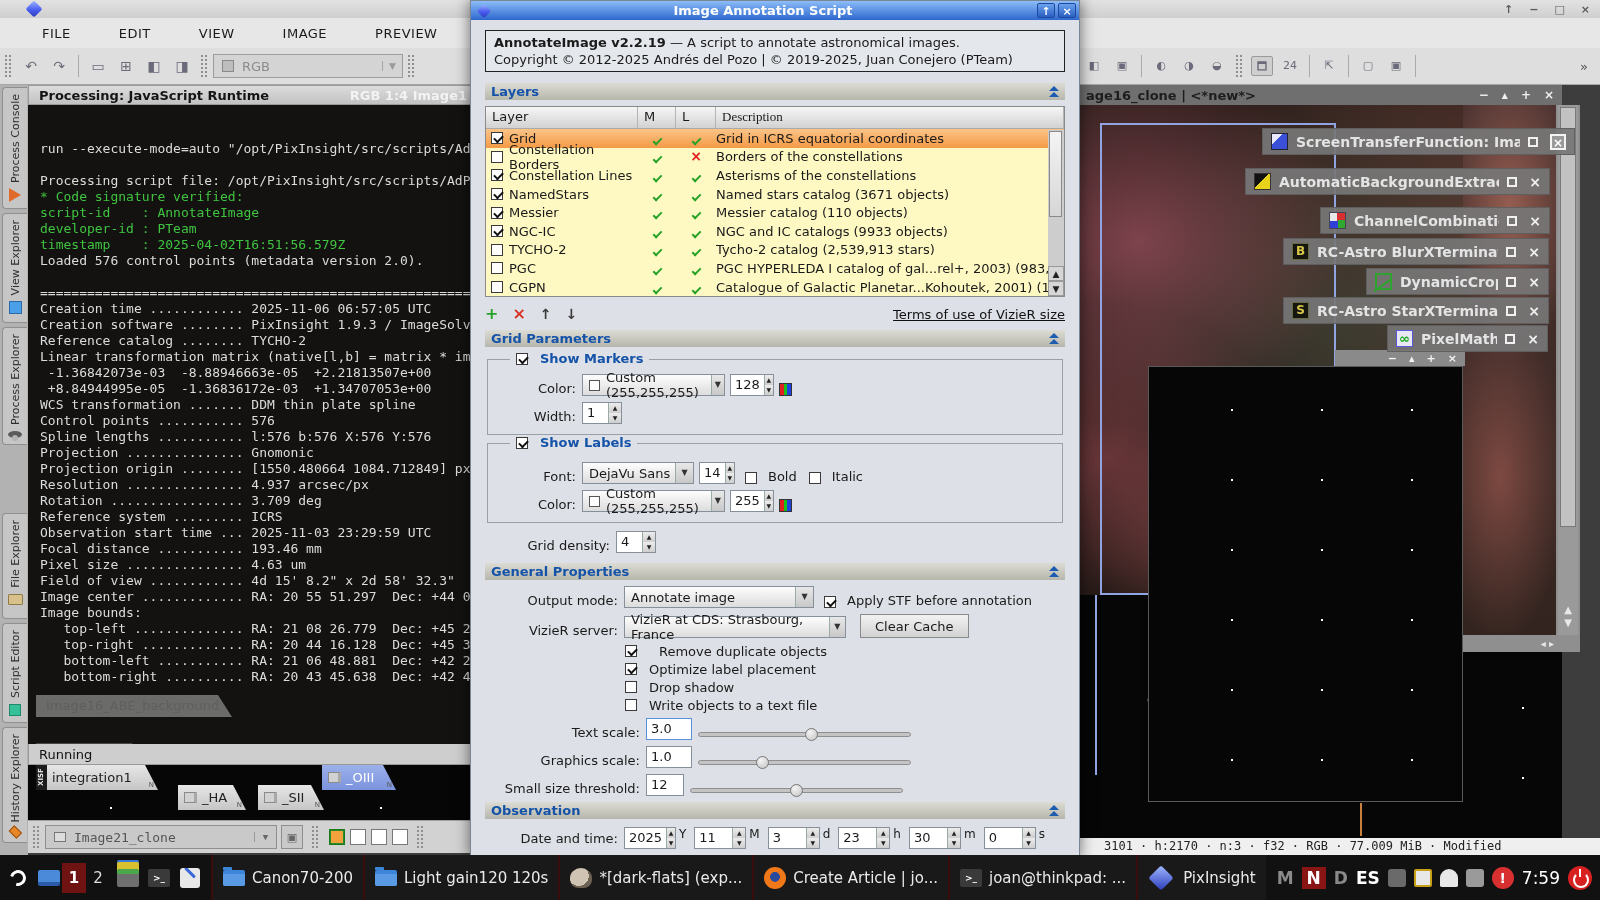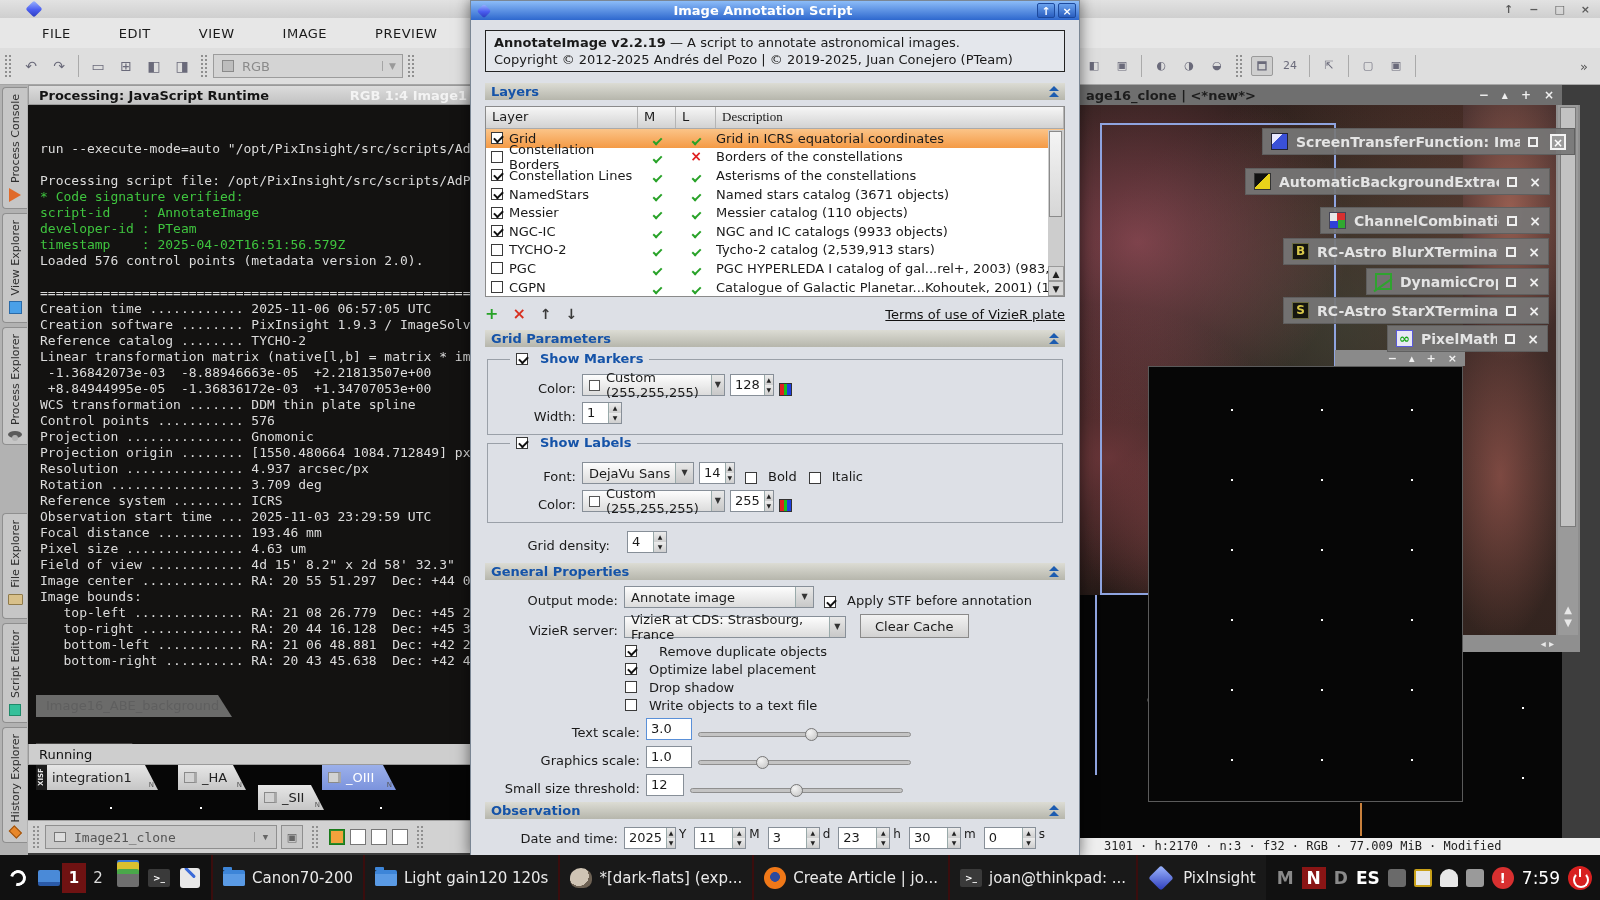--- a/index.html
+++ b/index.html
@@ -176,21 +176,21 @@
   .dlg-body { padding:10px 14px 0 14px; font-size:13px; color:#1a1a1a; }
   .hdr-box { border:1px solid #222; background:#e4e7ec; padding:3px 8px; line-height:17px;
              margin-bottom:11px; font-size:13px; }
   .section-bar { height:17px; background:linear-gradient(#dcdcd4,#b6b6ac); display:flex;
                  align-items:center; padding:0 6px; margin-bottom:6px; }
   .section-bar .stext { color:#1553a8; font-weight:bold; font-size:13px; }
   .collapse { margin-left:auto; display:flex; flex-direction:column; gap:1px; }
   .collapse i { width:0; height:0; border-left:5px solid transparent; border-right:5px solid transparent;
                 border-bottom:5px solid #1d5cb0; }
   
-  .layers-table { border:1px solid #8a8a8a; background:#ffffff; height:191px; position:relative;
+  .layers-table { border:1px solid #8a8a8a; background:#fef9c3; height:191px; position:relative;
                   overflow:hidden; margin-bottom:5px; }
   .lt-head { display:flex; height:22px; background:linear-gradient(#f6f6f6,#d2d2d2);
              border-bottom:1px solid #aaa; font-size:13px; }
   .lt-head div { padding:2px 6px; border-right:1px solid #b4b4b4; }
   .lt-row { display:flex; height:18.6px; align-items:center; font-size:13px; }
   .lt-row.sel { background:linear-gradient(#fbc488,#f49a45); }
   .c-layer { width:152px; display:flex; align-items:center; padding-left:5px; }
   .c-m { width:38px; text-align:center; }
   .c-l { width:40px; text-align:center; }
   .c-desc { flex:1; white-space:nowrap; overflow:hidden; }
@@ -479,20 +479,21 @@
         <div class="ln"> </div>
         <div class="ln">============================================================</div>
         <div class="ln">Creation time ............ 2025-11-06 06:57:05 UTC</div>
         <div class="ln">Creation software ........ PixInsight 1.9.3 / ImageSolve</div>
         <div class="ln">Reference catalog ........ TYCHO-2</div>
         <div class="ln">Linear transformation matrix (native[l,b] = matrix * ima</div>
         <div class="ln"> -1.36842073e-03  -8.88946663e-05  +2.21813507e+00</div>
         <div class="ln"> +8.84944995e-05  -1.36836172e-03  +1.34707053e+00</div>
         <div class="ln">WCS transformation ....... DDM thin plate spline</div>
         <div class="ln">Control points ........... 576</div>
+        <div class="ln">Spline lengths ........... l:576 b:576 X:576 Y:576</div>
         <div class="ln">Projection ............... Gnomonic</div>
         <div class="ln">Projection origin ........ [1550.480664 1084.712849] px</div>
         <div class="ln">Resolution ............... 4.937 arcsec/px</div>
         <div class="ln">Rotation ................. 3.709 deg</div>
         <div class="ln">Reference system ......... ICRS</div>
         <div class="ln">Observation start time ... 2025-11-03 23:29:59 UTC</div>
         <div class="ln">Focal distance ........... 193.46 mm</div>
         <div class="ln">Pixel size ............... 4.63 um</div>
         <div class="ln">Field of view ............ 4d 15' 8.2" x 2d 58' 32.3"</div>
         <div class="ln">Image center ............. RA: 20 55 51.297  Dec: +44 04</div>
@@ -507,21 +508,21 @@
     <div class="run-bar">Running</div>
   </div>
 
   <div class="abs stars" style="left:28px; top:765px; width:444px; height:55px;"></div>
   <div class="abs tabs-strip" id="tabs-strip">
       <div class="img-tab" style="left: 8px; width: 122px; padding-left: 16px;">
         <span class="xisf-stub">XISF</span>
         <span>integration1</span>
         <span class="nmark">N</span>
       </div>
-      <div class="img-tab" style="left: 150px; width: 68px;">
+      <div class="img-tab" style="left: 150px; width: 68px; margin-top: 20px;">
         <span class="cube"></span>
         <span>_HA</span>
         <span class="nmark">N</span>
       </div>
       <div class="img-tab" style="left: 230px; width: 66px; margin-top: 20px;">
         <span class="cube"></span>
         <span>_SII</span>
         <span class="nmark">N</span>
       </div>
       <div class="img-tab sel" style="left: 294px; width: 74px;">
@@ -662,21 +663,21 @@
           <div class="sbtn" style="bottom:15px;">▲</div>
           <div class="sbtn" style="bottom:0;">▼</div>
         </div>
       </div>
 
       <div class="tbl-toolbar">
         <span class="tt-btn tt-plus">+</span>
         <span class="tt-btn tt-x">×</span>
         <span class="tt-btn tt-arrow">↑</span>
         <span class="tt-btn tt-arrow">↓</span>
-        <a class="vizier-link" href="#">Terms of use of VizieR plate</a>
+        <a class="vizier-link" href="#">Terms of use of VizieR size</a>
       </div>
 
       <div class="section-bar">
         <span class="stext">Grid Parameters</span>
         <span class="collapse">
             <i></i>
             <i></i>
           </span>
       </div>
 
@@ -747,21 +748,21 @@
             <span class="val">255</span>
             <span class="btns">
                 <i>▲</i>
                 <i>▼</i>
               </span>
           </span>
           <span class="rgbic"></span>
         </div>
       </div>
 
-      <div class="frow" style="margin:2px 0 10px 0;gap:11px;">
+      <div class="frow" style="margin:2px 0 10px 0;">
         <span class="lbl" style="width:125px;">Grid density:</span>
         <span class="spin" style="width:40px;">
           <span class="val">4</span>
           <span class="btns">
               <i>▲</i>
               <i>▼</i>
             </span>
         </span>
       </div>
 

